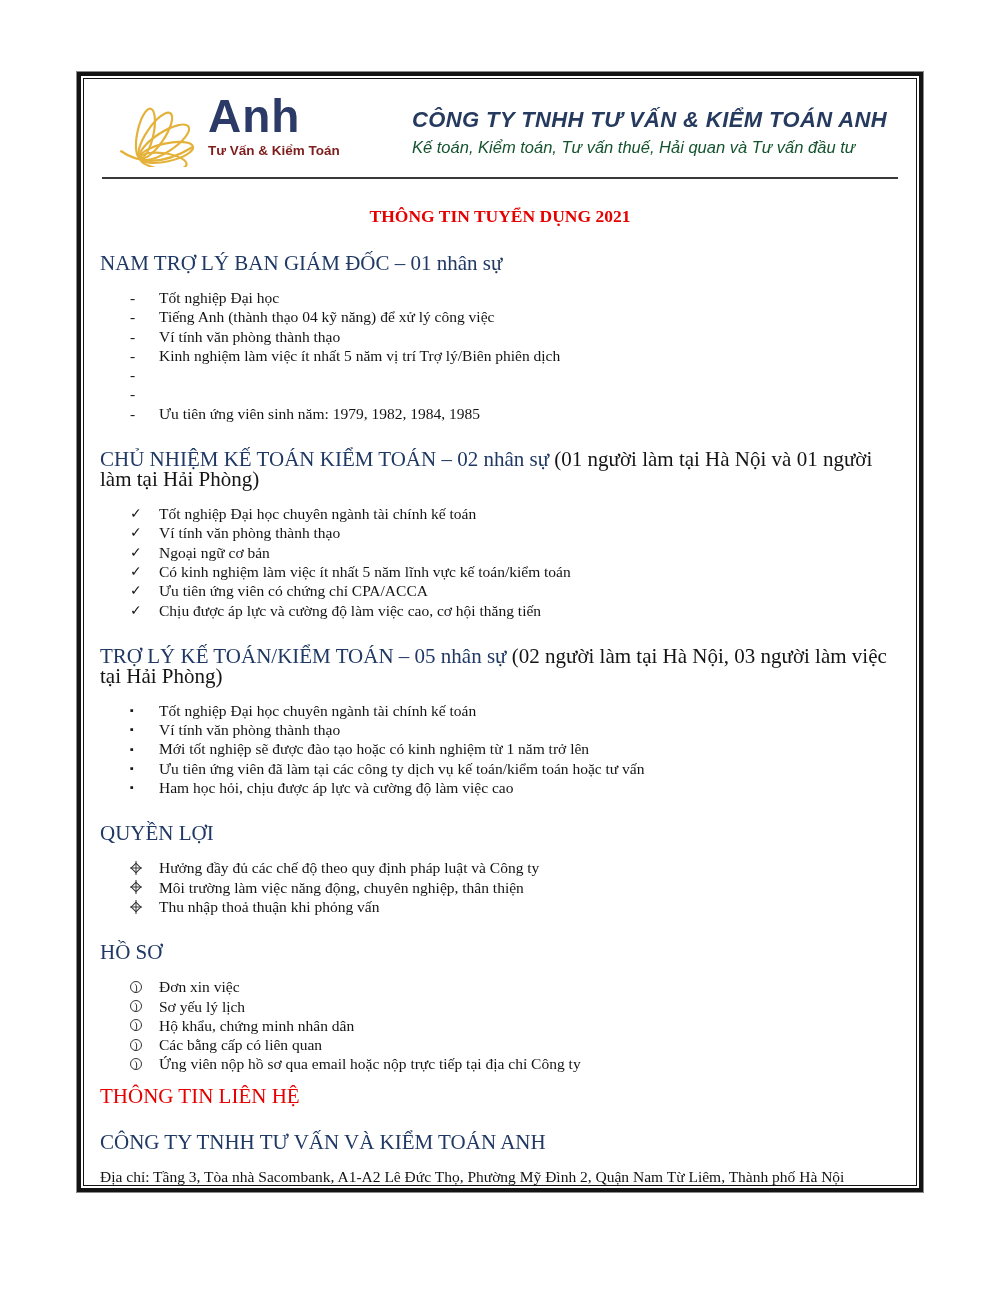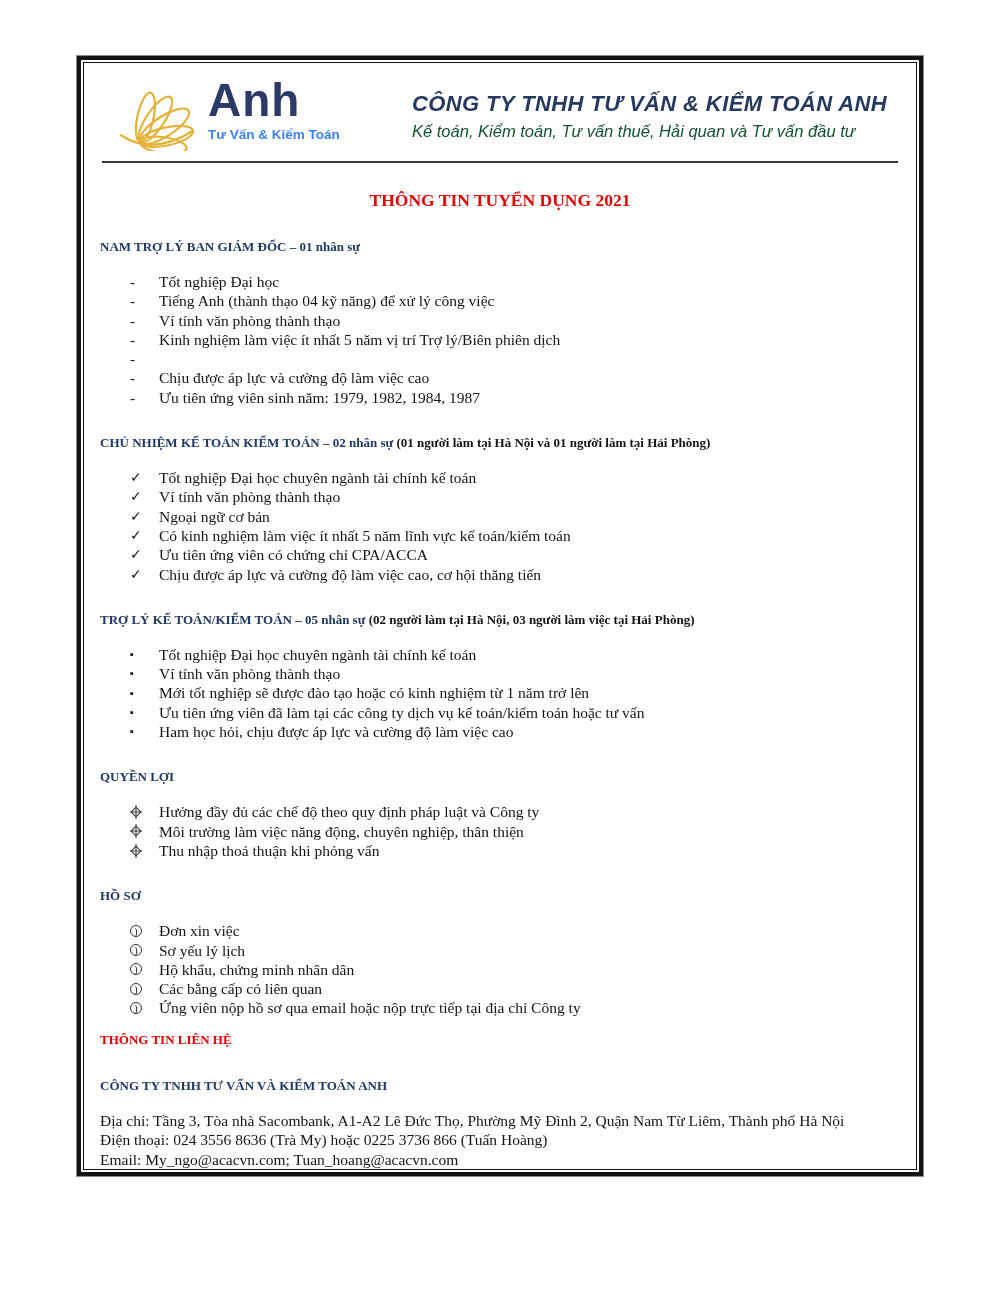--- a/index.html
+++ b/index.html
@@ -1,36 +1,36 @@
 <!DOCTYPE html>
 <html><head>
 <meta charset="utf-8">
 <style>
   html,body{margin:0;padding:0;background:#ffffff;}
   body{width:1000px;height:1294px;position:relative;font-family:"Liberation Serif",serif;color:#1a1a1a;}
-  .doc-frame{position:absolute;left:77px;top:56px;width:846px;height:1120px;box-sizing:border-box;
+  .doc-frame{position:absolute;left:77px;top:72px;width:846px;height:1120px;box-sizing:border-box;
              border:4px solid #141414;box-shadow:0 0 0 1px #8a8a8a;background:#fff;}
   .doc-inner{position:absolute;inset:2px;border:1px solid #141414;box-sizing:border-box;padding:14px 16px 0 16px;overflow:hidden;}
 
   
   .hdr{display:flex;align-items:flex-start;}
   .logo-block{display:flex;align-items:flex-start;margin-left:14px;width:250px;flex:none;}
   .lotus{width:92px;height:72px;flex:none;margin-top:2px;}
   .logo-text{margin-left:2px;}
   .logo-name{font-family:"Liberation Sans",sans-serif;font-weight:bold;font-size:46px;line-height:46px;color:#2b3a66;letter-spacing:1px;}
-  .logo-tagline{font-family:"Liberation Sans",sans-serif;font-weight:bold;font-size:13.5px;color:#3b82f6;margin-top:4px;white-space:nowrap;}
+  .logo-tagline{font-family:"Liberation Sans",sans-serif;font-weight:bold;font-size:13.5px;color:#7f1d1d;margin-top:4px;white-space:nowrap;}
   .company-block{margin-left:48px;padding-top:14px;font-style:italic;}
   .company-name{font-family:"Liberation Sans",sans-serif;font-weight:bold;font-size:22px;color:#253a5e;letter-spacing:.4px;white-space:nowrap;}
   .company-tagline{font-family:"Liberation Sans",sans-serif;font-size:16.5px;color:#14532d;margin-top:5px;white-space:nowrap;}
   .hdr-rule{border:none;border-top:2px solid #3a3a3a;margin:10px 2px 0 2px;}
 
   
   .doc-title{text-align:center;color:#e60000;font-size:17.5px;font-weight:bold;margin:27px 0 0 0;}
   .content{padding:0 0 0 0;}
-  h2.sec{font-size:13px;font-weight:bold;color:#1f3864;margin:26px 0 0 0;line-height:20px;}
+  h2.sec{font-size:21px;font-weight:normal;color:#1f3864;margin:26px 0 0 0;line-height:20px;}
   h2.sec .sub{color:#141414;text-align:center;}
   h2.sec.red{color:#e60000;margin-top:12px;}
   ul.items{list-style:none;margin:15px 0 0 0;padding:0 0 0 30px;}
   ul.items li{display:flex;font-size:15.5px;line-height:19.3px;color:#141414;}
   .bullet-cell{width:29px;flex:none;display:inline-flex;align-items:center;}
   .bullet-dash{font-size:15.5px;}
   .bullet-check{font-size:14px;}
   .bullet-square{font-size:11px;line-height:19px;}
   .bullet-diamond svg{display:block;}
   .bullet-circle{width:12px;height:12px;border:1.2px solid #333;border-radius:50%;font-size:10px;line-height:11px;text-align:center;display:inline-block;box-sizing:border-box;font-family:"Liberation Serif",serif;}
@@ -112,27 +112,26 @@
             </li>
             <li>
               <span class="bullet-cell">
                 <span class="bullet-dash">-</span>
               </span>
             </li>
             <li>
               <span class="bullet-cell">
                 <span class="bullet-dash">-</span>
               </span>
-              <span>Chịu được áp lực và cường độ làm việc cao</span>
-            </li>
-            <li>
-              <span class="bullet-cell">
-                <span class="bullet-dash">-</span>
-              </span>
-              <span>Ưu tiên ứng viên sinh năm: 1979, 1982, 1984, 1987</span>
+            </li>
+            <li>
+              <span class="bullet-cell">
+                <span class="bullet-dash">-</span>
+              </span>
+              <span>Ưu tiên ứng viên sinh năm: 1979, 1982, 1984, 1985</span>
             </li>
           </ul>
       </section>
 
       <section>
         <h2 class="sec"><span>CHỦ NHIỆM KẾ TOÁN KIỂM TOÁN – 02 nhân sự</span> <span class="sub">(01 người làm tại Hà Nội và 01 người làm tại Hải Phòng)</span></h2>
         <ul class="items">
             <li>
               <span class="bullet-cell">
                 <span class="bullet-check">✓</span>

